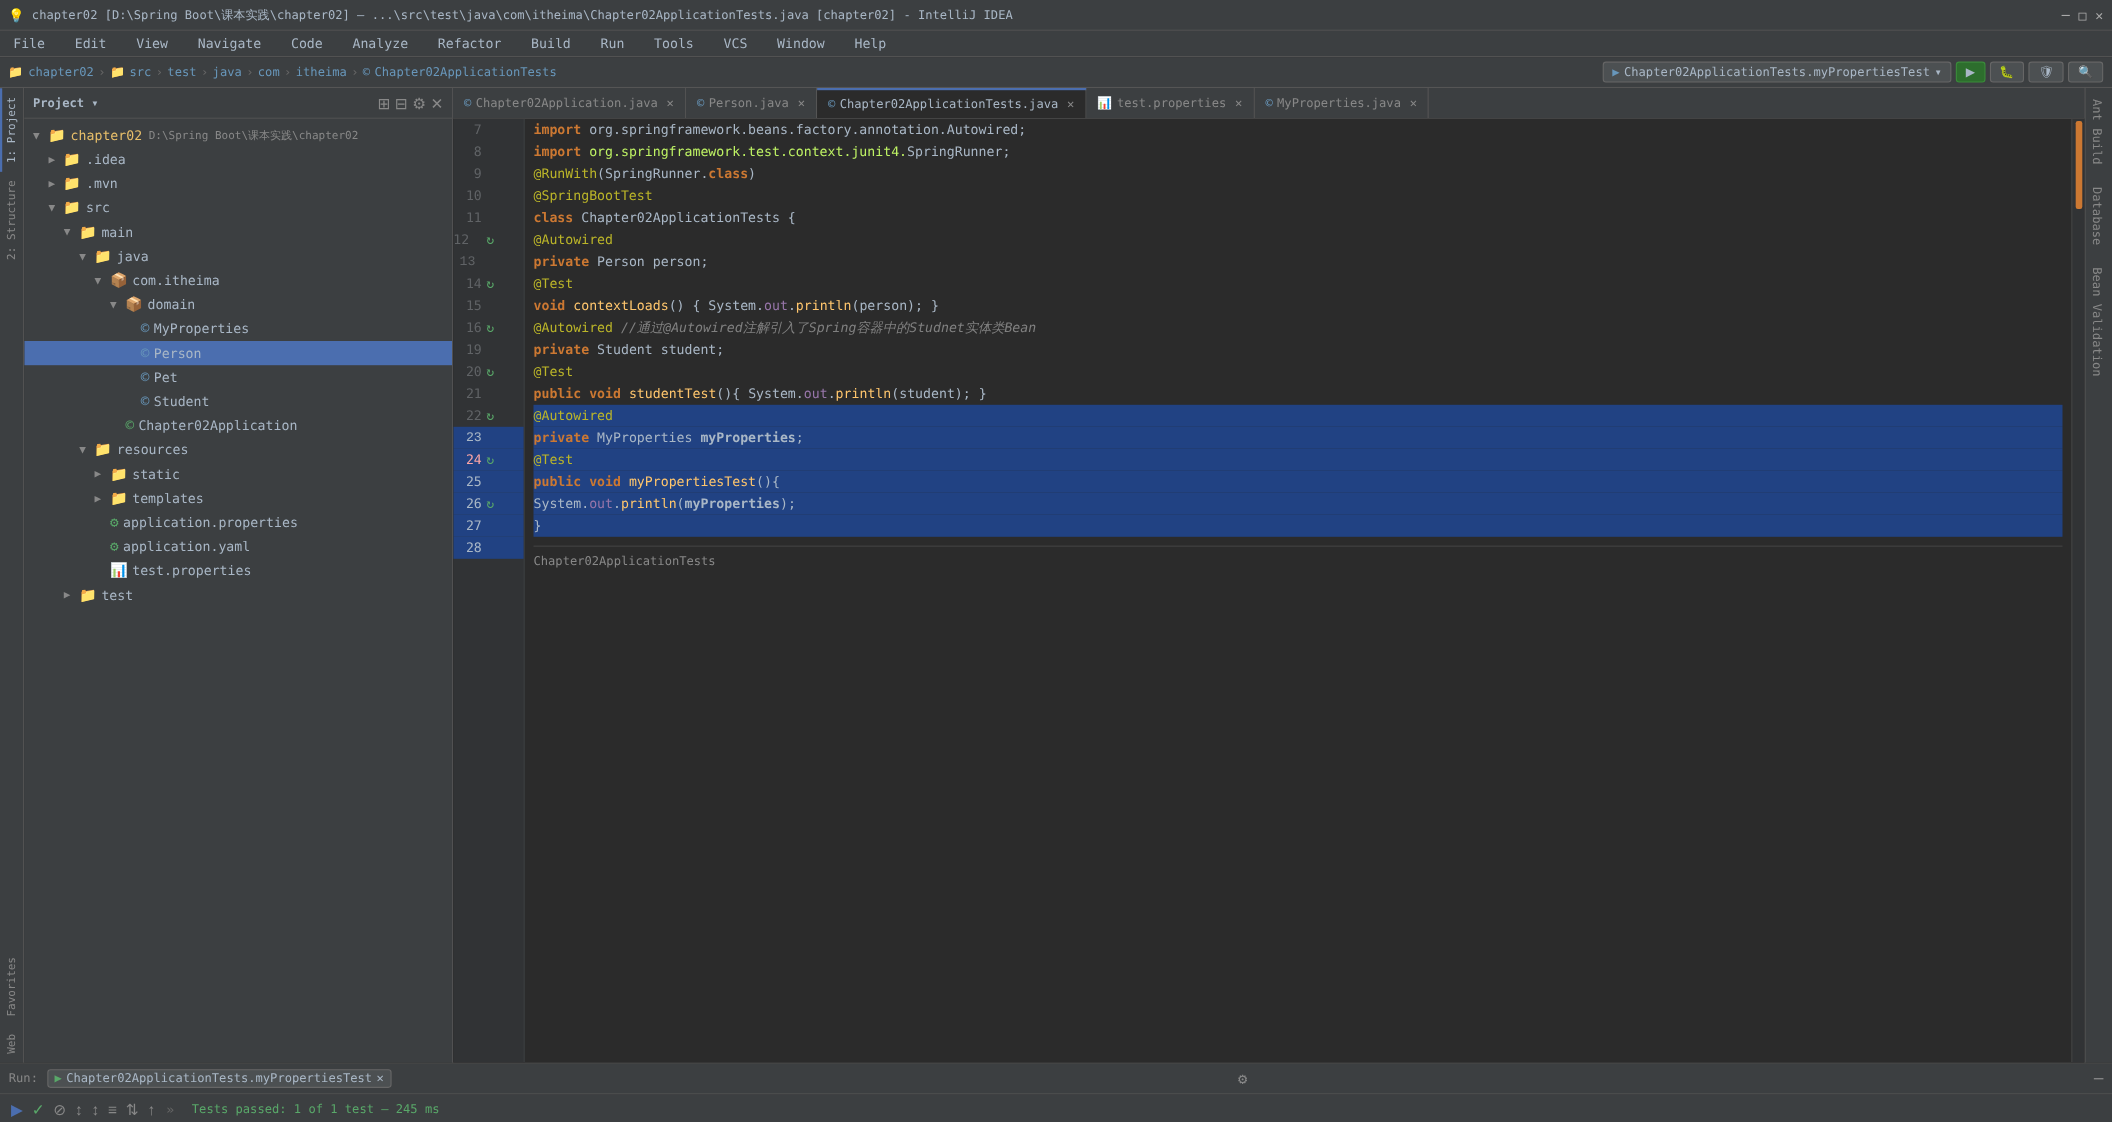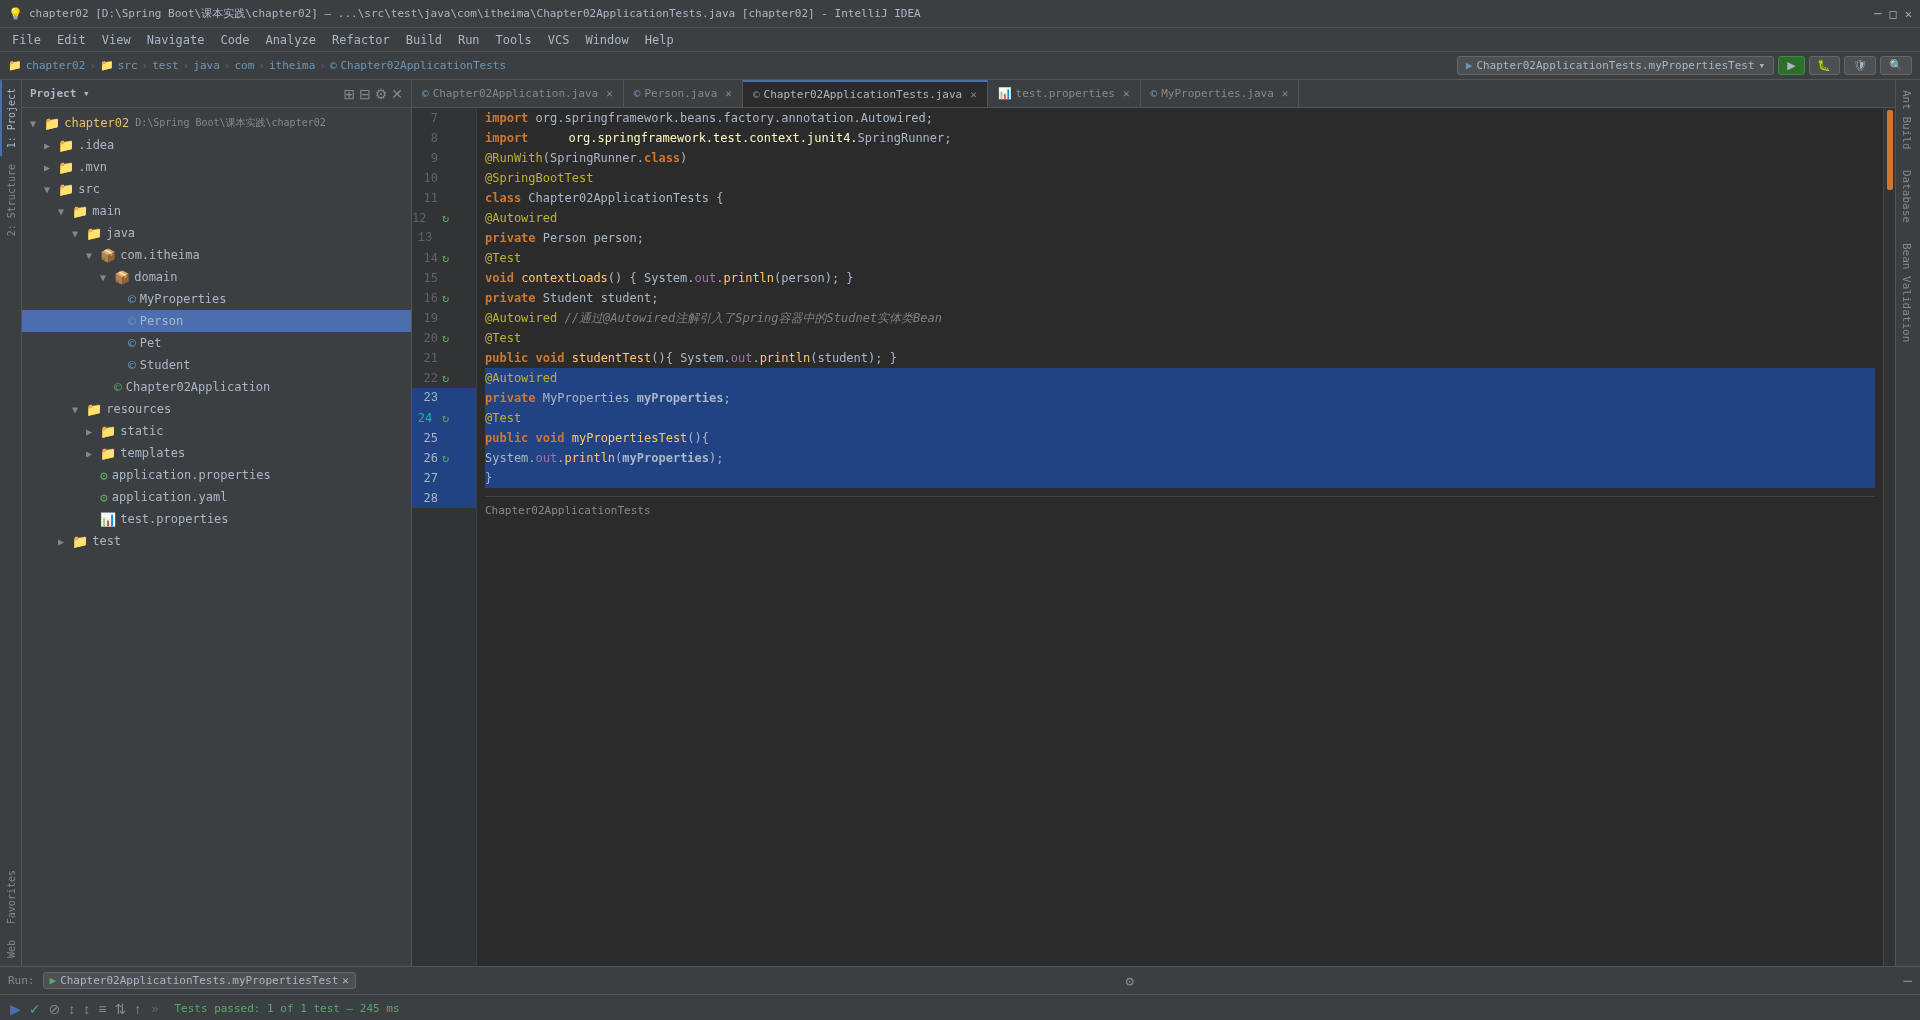--- a/index.html
+++ b/index.html
@@ -2,21 +2,21 @@
 <html><head>
   <meta charset="utf-8">
   <style>
     * { margin: 0; padding: 0; box-sizing: border-box; }
     body { font-family: 'Consolas', 'Monaco', monospace; font-size: 12px; background: #2b2b2b; color: #a9b7c6; width: 1920px; height: 1020px; overflow: hidden; }
 
     
     #title-bar { background: #3c3f41; color: #a9b7c6; height: 28px; display: flex; align-items: center; padding: 0 8px; border-bottom: 1px solid #555; font-size: 12px; }
 
     
-    #menu-bar { background: #3c3f41; color: #a9b7c6; height: 24px; display: flex; align-items: center; padding: 0 4px; border-bottom: 1px solid #555; font-size: 12px; gap: 0; }
+    #menu-bar { background: #3c3f41; color: #a9b7c6; height: 24px; display: flex; align-items: center; padding: 0 4px; border-bottom: 1px solid #555; font-size: 12px; gap: 11px; }
     .menu-item { padding: 2px 8px; cursor: pointer; border-radius: 3px; }
 
     
     #nav-bar { background: #3c3f41; height: 28px; display: flex; align-items: center; padding: 0 8px; border-bottom: 1px solid #555; font-size: 11px; gap: 4px; }
     .nav-breadcrumb { color: #6897bb; }
     .nav-sep { color: #666; }
     #nav-right { margin-left: auto; display: flex; align-items: center; gap: 4px; }
     .nav-btn { background: #4c5052; border: 1px solid #666; border-radius: 3px; padding: 2px 8px; color: #a9b7c6; cursor: pointer; font-size: 11px; display: flex; align-items: center; gap: 4px; }
     .run-btn { background: #2d6e2d; border-color: #3a8c3a; }
 
@@ -392,21 +392,21 @@
           <div style="display:flex; align-items:center; height:20px;">
             <span style="width:30px; text-align:right; padding-right:4px;">22</span>
             <span style="width:20px; color:#59a869;">↻</span>
           </div>
 
           <div style="display:flex; align-items:center; height:20px; background:#214283;font-family:Liberation Mono, monospace;">
             <span style="width:30px; text-align:right; padding-right:4px; color:#a9b7c6;">23</span>
             <span style="width:20px;"></span>
           </div>
           <div style="display:flex; align-items:center; height:20px; background:#214283;">
-            <span style="width:30px; text-align:center; padding-right:4px; color:#14b8a6;">24</span>
+            <span style="width:30px; text-align:right; padding-right:4px; color:#fca5a5;">24</span>
             <span style="width:20px; color:#59a869;">↻</span>
           </div>
           <div style="display:flex; align-items:center; height:20px; background:#214283;">
             <span style="width:30px; text-align:right; padding-right:4px; color:#a9b7c6;">25</span>
             <span style="width:20px;"></span>
           </div>
           <div style="display:flex; align-items:center; height:20px; background:#214283;">
             <span style="width:30px; text-align:right; padding-right:4px; color:#a9b7c6;">26</span>
             <span style="width:20px; color:#59a869;">↻</span>
           </div>
@@ -422,21 +422,21 @@
       </div>
 
       <div id="code-content" style="flex:1; padding:0 8px; font-size:12px; line-height:20px; overflow-x:auto; overflow-y:hidden;">
 
         <div class="code-line">
           <span><span class="kw">import</span> <span style="color:#a9b7c6;">org.springframework.beans.factory.annotation.</span><span style="color:#a9b7c6;">Autowired</span>;</span>
         </div>
 
 
         <div class="code-line">
-          <span><span class="kw">import</span> <span style="color:#fef9c3;margin-left:33px;">org.springframework.test.context.junit4.</span><span style="color:#a9b7c6;">SpringRunner</span>;</span>
+          <span><span class="kw">import</span> <span style="color:#bef264;">org.springframework.test.context.junit4.</span><span style="color:#a9b7c6;">SpringRunner</span>;</span>
         </div>
 
         <div class="code-line">
           <span><span class="annot">@RunWith</span>(<span style="color:#a9b7c6;">SpringRunner</span>.<span class="kw">class</span>)</span>
         </div>
 
         <div class="code-line">
           <span><span class="annot">@SpringBootTest</span></span>
         </div>
 
@@ -454,25 +454,25 @@
 
         <div class="code-line">
           <span>    <span class="annot">@Test</span></span>
         </div>
 
         <div class="code-line">
           <span>    <span class="kw">void</span> <span style="color:#ffc66d;">contextLoads</span>() { <span style="color:#a9b7c6;">System</span>.<span style="color:#9876aa;">out</span>.<span style="color:#ffc66d;">println</span>(<span style="color:#a9b7c6;">person</span>); }</span>
         </div>
 
         <div class="code-line">
+          <span>    <span class="annot">@Autowired</span> <span class="comment">//通过@Autowired注解引入了Spring容器中的Studnet实体类Bean</span></span>
+        </div>
+
+        <div class="code-line">
           <span>    <span class="kw">private</span> <span style="color:#a9b7c6;">Student</span> <span style="color:#a9b7c6;">student</span>;</span>
-        </div>
-
-        <div class="code-line">
-          <span>    <span class="annot">@Autowired</span> <span class="comment">//通过@Autowired注解引入了Spring容器中的Studnet实体类Bean</span></span>
         </div>
 
         <div class="code-line">
           <span>    <span class="annot">@Test</span></span>
         </div>
 
         <div class="code-line">
           <span>    <span class="kw">public</span> <span class="kw">void</span> <span style="color:#ffc66d;">studentTest</span>(){ <span style="color:#a9b7c6;">System</span>.<span style="color:#9876aa;">out</span>.<span style="color:#ffc66d;">println</span>(<span style="color:#a9b7c6;">student</span>); }</span>
         </div>
 

